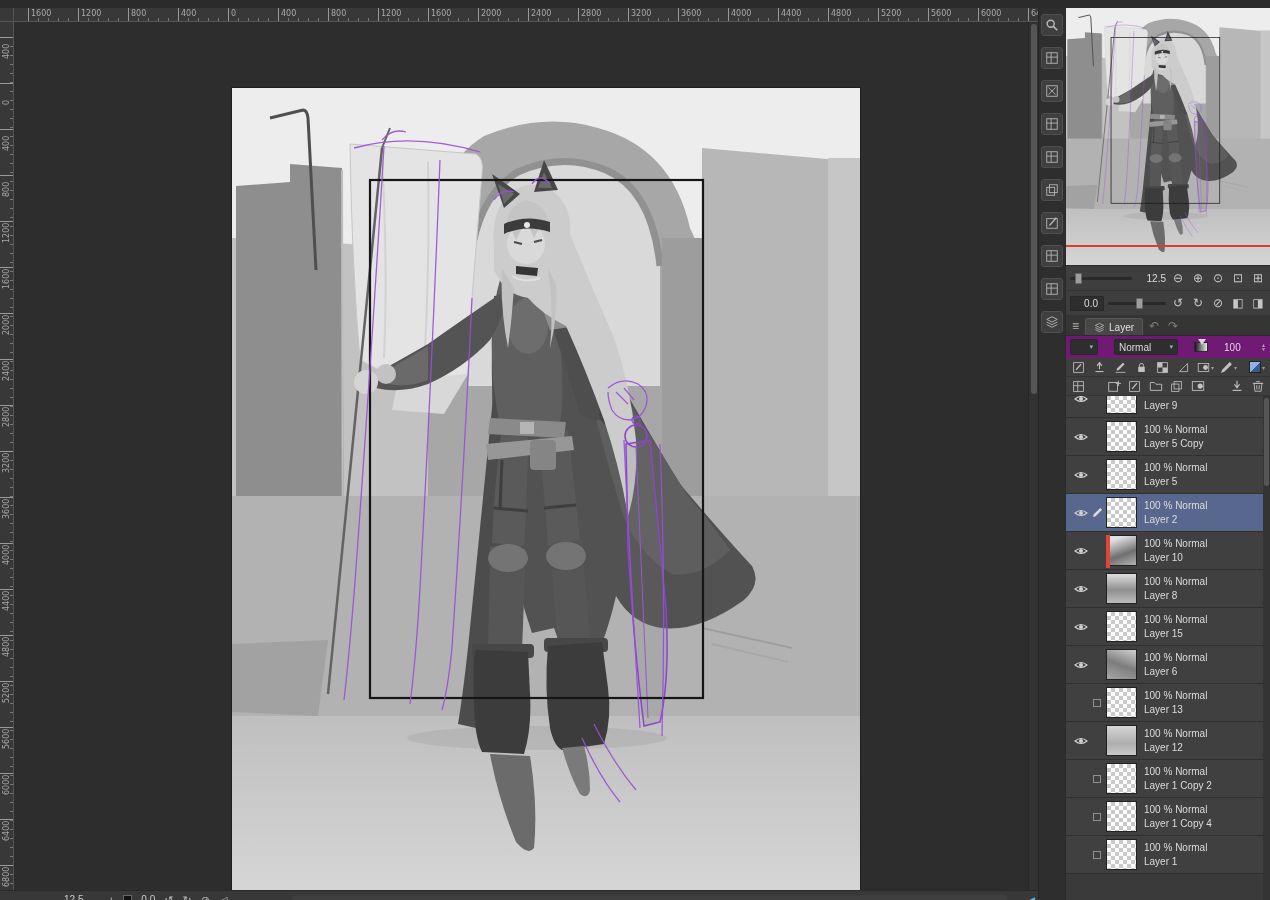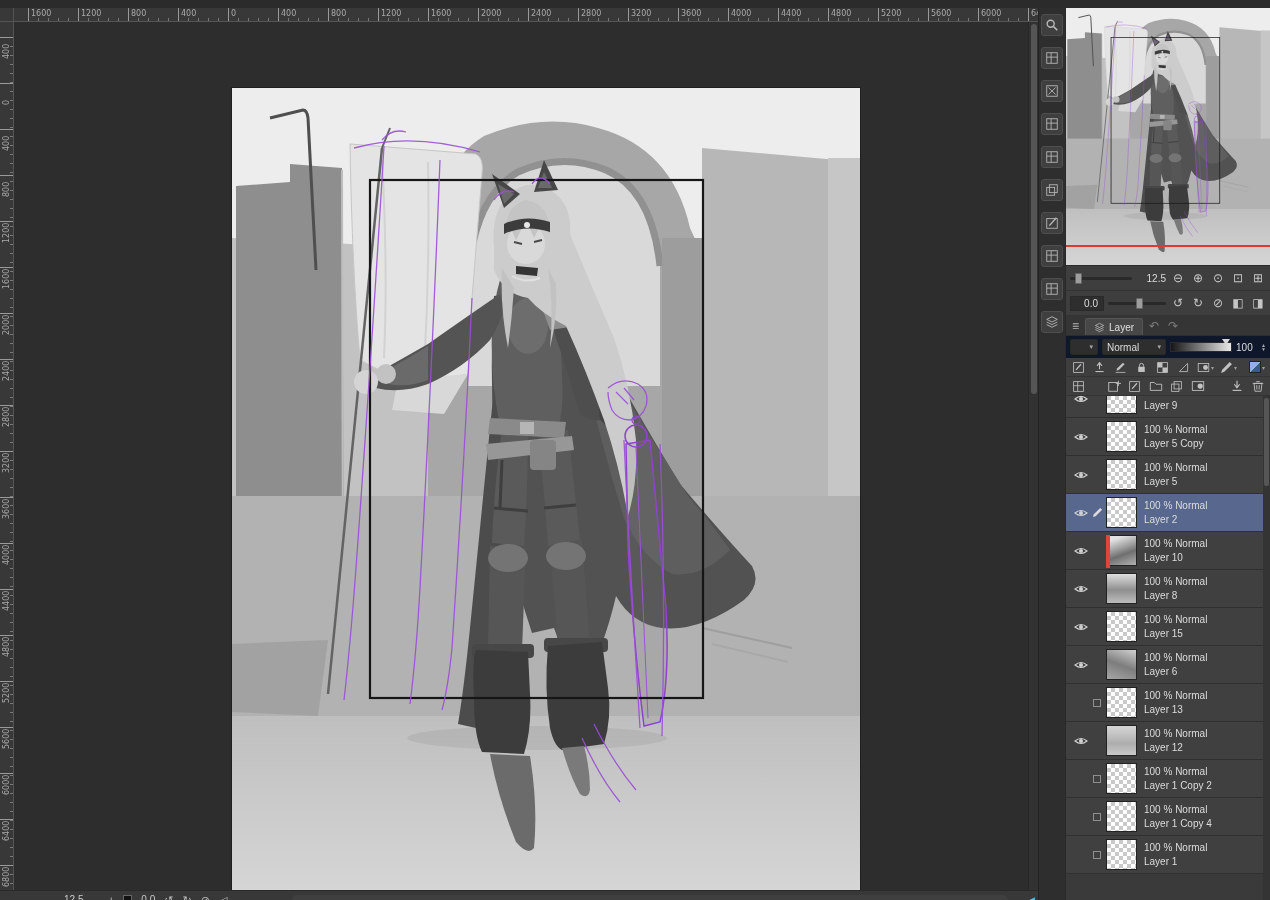--- a/index.html
+++ b/index.html
@@ -46,21 +46,21 @@
 .nav-val{font-size:10px;color:#dcdcdc;min-width:30px;text-align:right}
 .nav-valbox{font-size:10px;color:#dcdcdc;background:#2e2e2e;border:1px solid #292929;padding:1px 5px;min-width:34px;text-align:right}
 .cbtn{color:#c6c6c6;font-size:12px;width:16px;text-align:center;line-height:16px}
 
 .tabbar{height:20px;background:#353535;display:flex;align-items:flex-end;padding:0 4px;border-bottom:1px solid #2c2c2c}
 .menu-glyph{color:#b5b5b5;font-size:12px;margin:0 6px 2px 2px}
 .tab{height:17px;background:#474747;border:1px solid #565656;border-bottom:none;border-radius:3px 3px 0 0;display:flex;align-items:center;gap:4px;padding:0 8px;font-size:10px;color:#e0e0e0}
 .tab svg{color:#cfcfcf}
 .ghost-btn{color:#7d7d7d;font-size:12px;margin:0 3px 2px 6px}
 
-.blend-row{height:22px;display:flex;align-items:center;gap:4px;padding:0 4px;background:#0f172a}
+.blend-row{height:22px;display:flex;align-items:center;gap:16px;padding:0 4px;background:#701a75}
 .combo{background:#2e2e2e;border:1px solid #292929;color:#dcdcdc;font-size:10px;height:16px;display:flex;align-items:center;justify-content:space-between;padding:0 4px;border-radius:2px}
 .combo .caret{font-size:7px;color:#a8a8a8;margin-left:3px}
 .combo.small{width:28px}
 .combo.mode{width:64px}
 .opacity-slider{flex:1;height:10px;background:linear-gradient(90deg,#161616,#e9e9e9);border:1px solid #2a2a2a;position:relative}
 .othumb{position:absolute;right:1px;top:-4px;width:0;height:0;border-left:4px solid transparent;border-right:4px solid transparent;border-top:6px solid #d8d8d8}
 .opacity-val{font-size:10px;color:#dcdcdc;width:20px;text-align:left}
 .spin{display:flex;flex-direction:column;font-size:5px;color:#a8a8a8;line-height:4px;margin-left:1px}
 
 .icon-row{height:19px;display:flex;align-items:center;padding:0 5px;gap:6px;background:#3e3e3e;border-bottom:1px solid #343434}

